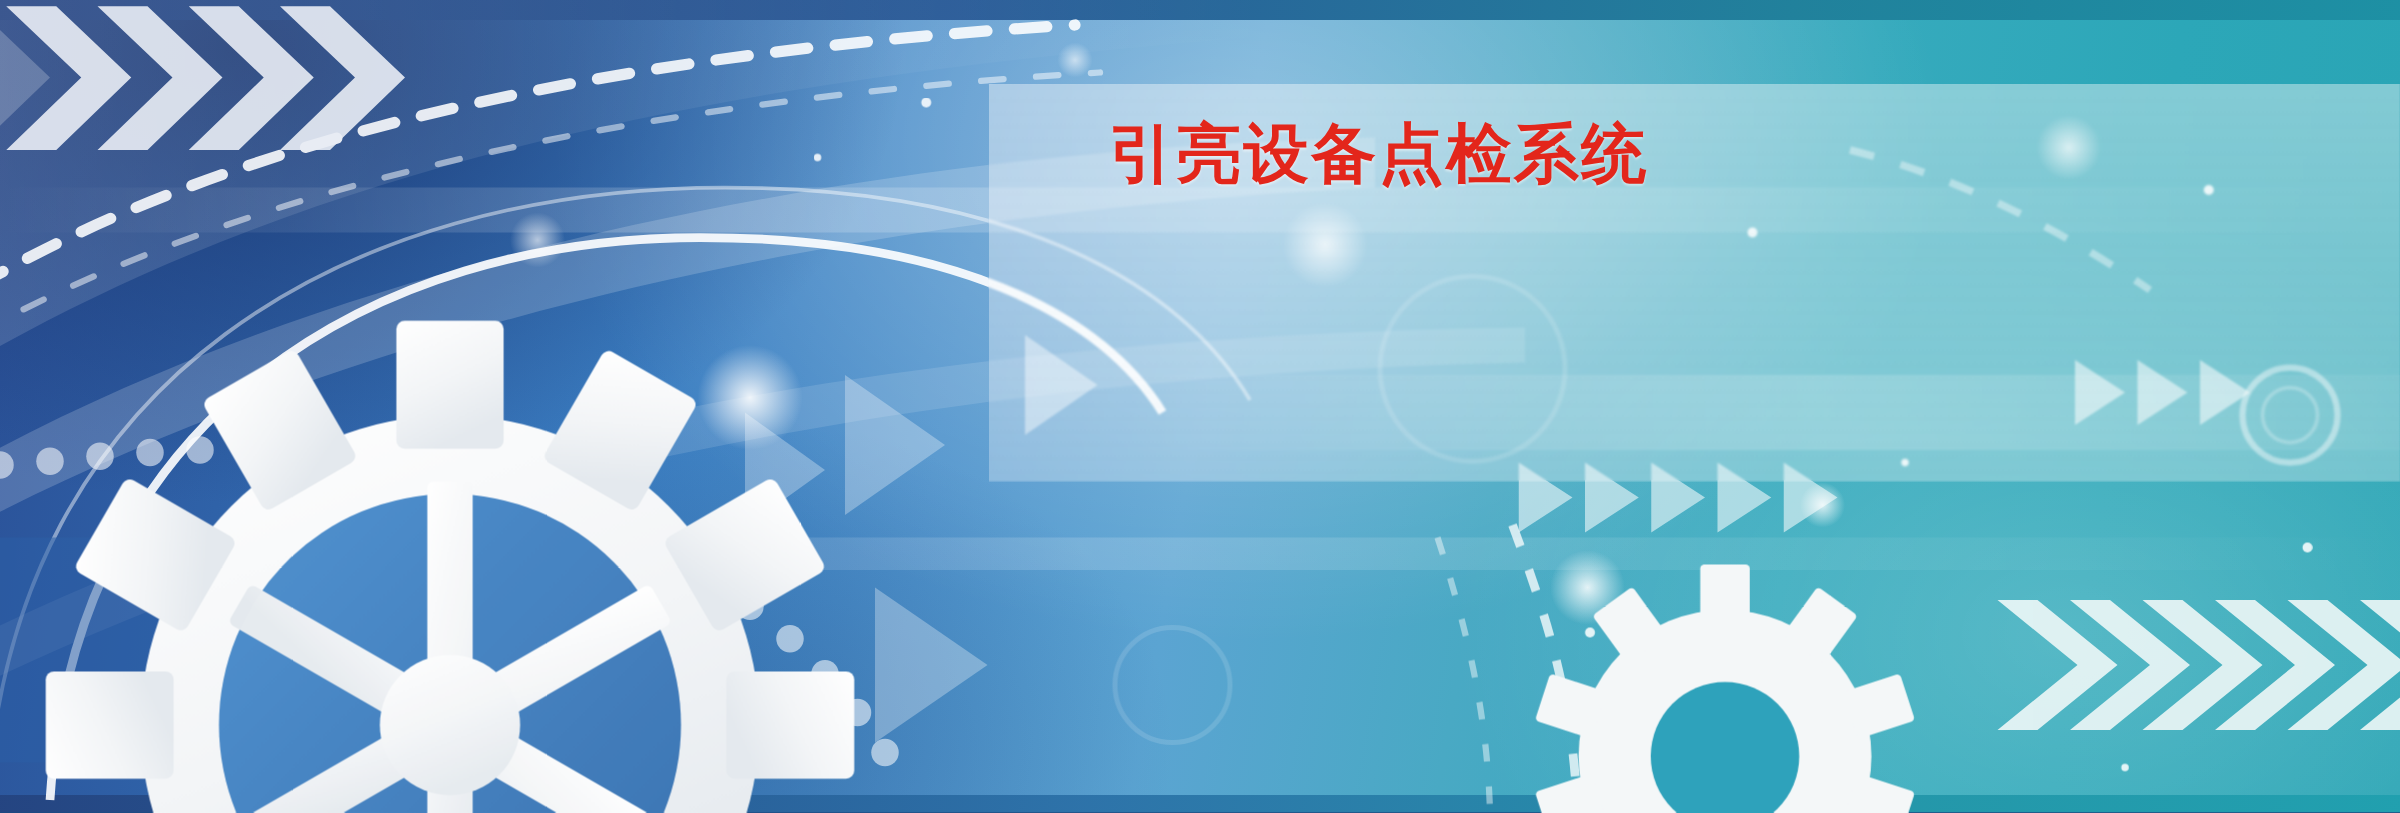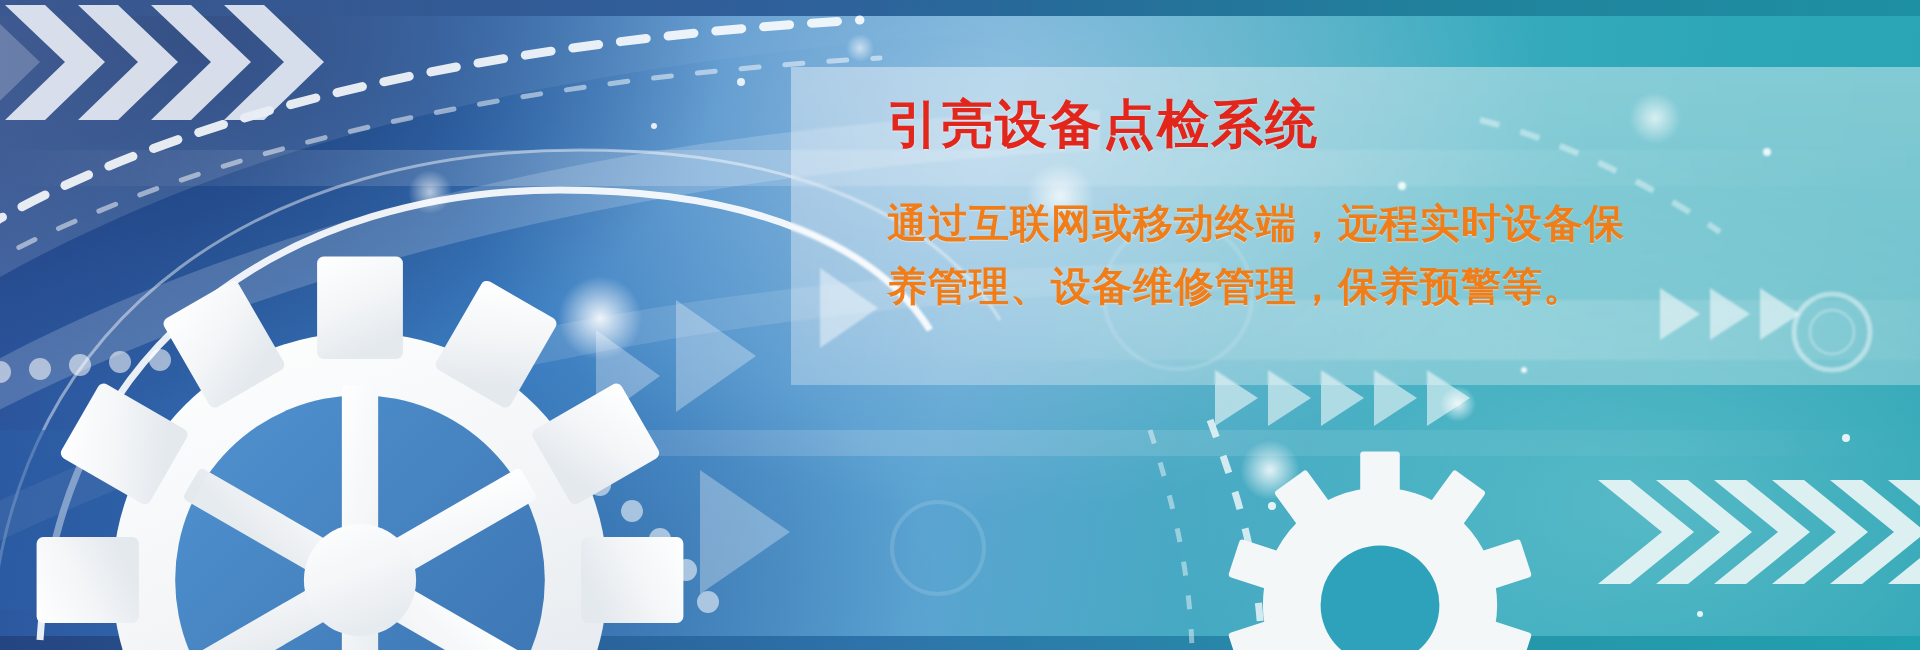--- a/index.html
+++ b/index.html
@@ -279,18 +279,14 @@
         </g>
       </g>
       <circle r="72" fill="#2ea2bb"></circle>
     </g>
   </svg>
 
   <div id="text-panel"></div>
 
   <div class="headline">引亮设备点检系统</div>
 
-  <div class="subline">
-    <div>通过互联网或移动终端，远程实时设备保</div>
-    <div>养管理、设备维修管理，保养预警等。</div>
-  </div>
 
 </div>
 
 </body></html>

